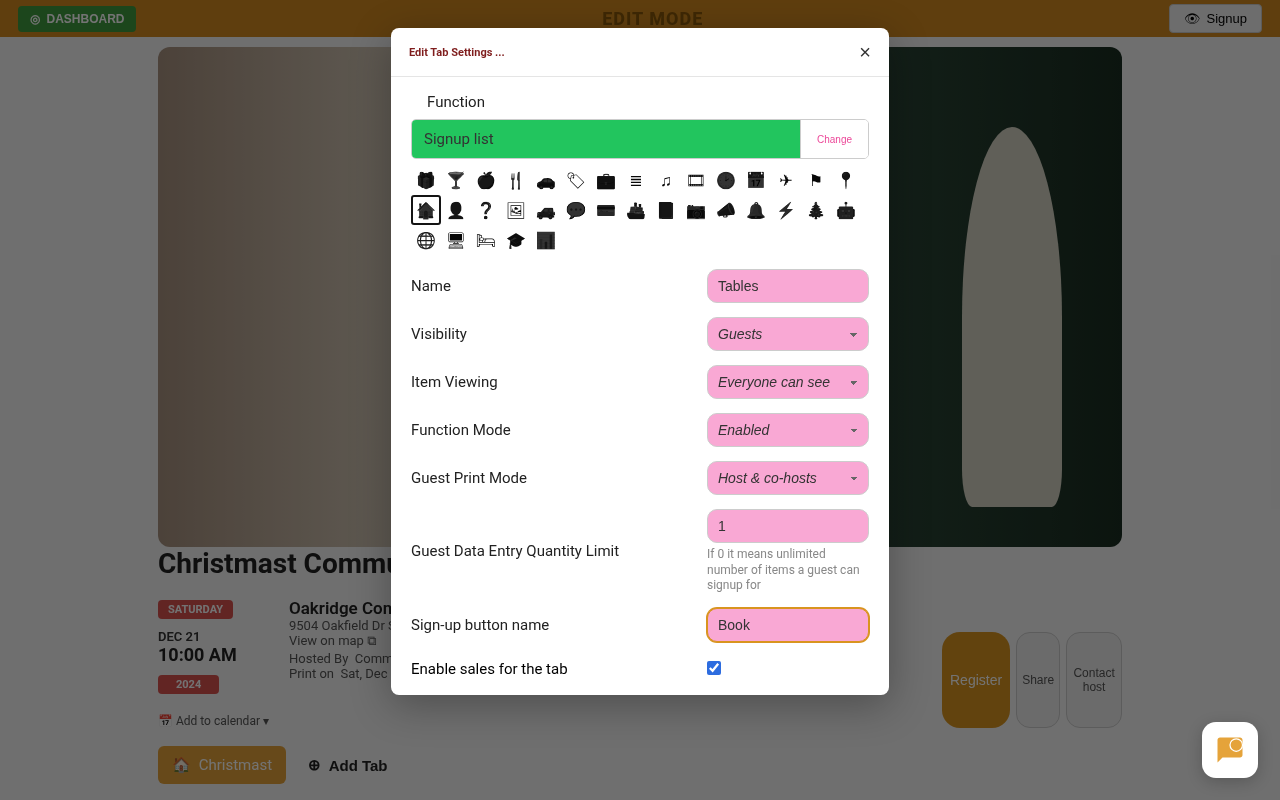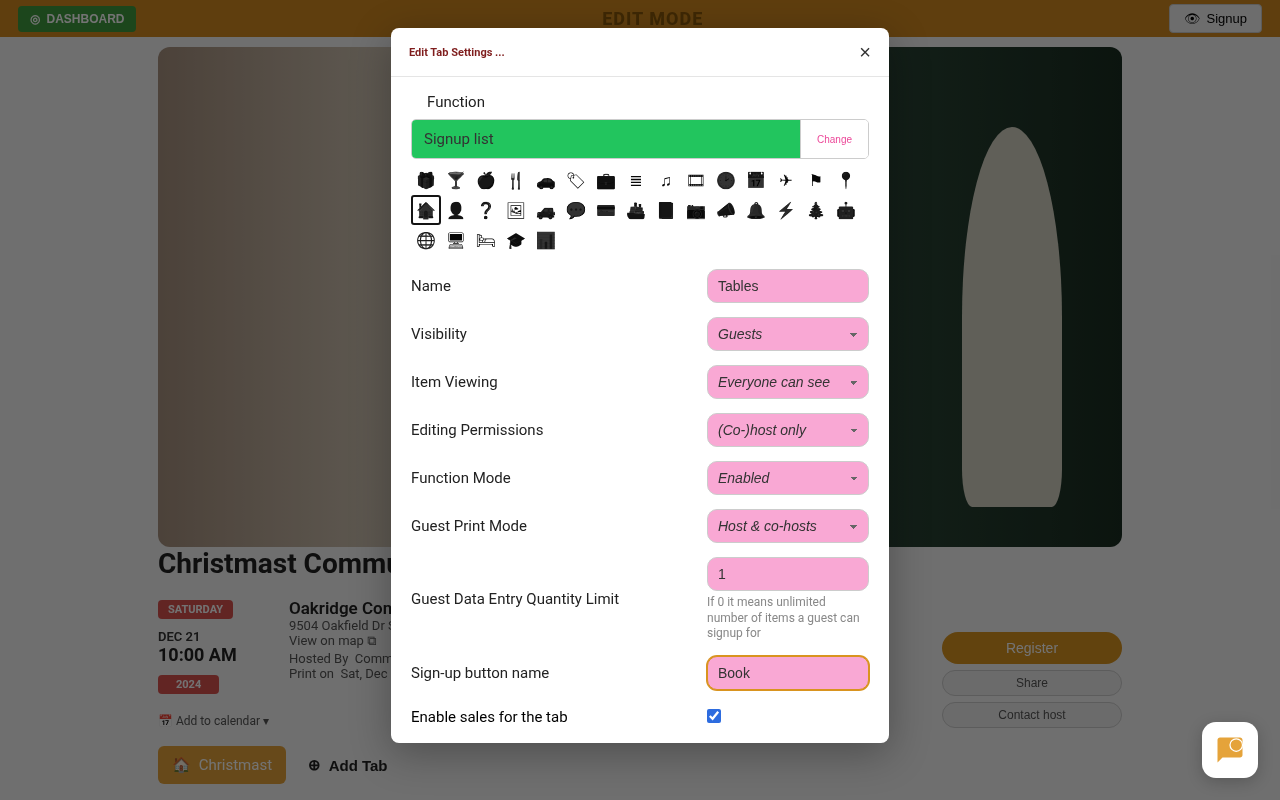--- a/index.html
+++ b/index.html
@@ -25,21 +25,21 @@
 .addcal { font-size: 12px; color:#555; margin-top:20px; white-space:nowrap;}
 
 .info-mid { flex: 1; }
 .event-title { font-size: 28px; font-weight: 700; color: #222; margin-bottom: 10px; }
 .venue { font-size: 17px; font-weight: 600; color: #222; }
 .addr { font-size: 13px; color: #555; }
 .map-link { font-size: 13px; color: #555; }
 .hosted { font-size: 13px; color: #555; margin-top: 2px;}
 .ends { font-size: 13px; color: #555; }
 
-.info-right { flex: 0 0 180px; display:flex; flex-direction:column; gap:6px; padding-top:34px;}
+.info-right { flex: 0 0 180px; display:flex; flex-direction:row; gap:6px; padding-top:34px;}
 .reg-btn { background: #d9941f; color: #fff; border: none; padding: 8px; border-radius: 18px; font-size: 14px; cursor:pointer;}
 .pill-btn { background: #eee; border: 1px solid #ccc; padding: 5px; border-radius: 14px; font-size: 12px; color:#555; cursor:pointer;}
 
 .tabs-row { display:flex; gap:12px; align-items:center; margin-top:18px;}
 .desc-tab { background:#e5a33a; color:#fff; padding:10px 14px; border-radius:6px; font-size:15px; display:flex; align-items:center; gap:8px; cursor:pointer;}
 .add-tab { background:transparent; border:none; font-size:15px; font-weight:600; display:flex; align-items:center; gap:8px; cursor:pointer; padding:10px; color:#222;}
 
 
 .overlay { position:absolute; inset:0; background:rgba(0,0,0,.55); }
 .modal { position:absolute; top:28px; left:50%; transform:translateX(-50%); width:498px; background:#fff; border-radius:8px; box-shadow:0 10px 40px rgba(0,0,0,.3); max-height:760px; overflow:hidden; display:flex; flex-direction:column;}
@@ -206,24 +206,20 @@
     <div class="field-row">
       <div class="fl">Visibility</div>
       <div class="fi"><select><option>Guests</option></select></div>
     </div>
 
     <div class="field-row">
       <div class="fl">Item Viewing</div>
       <div class="fi"><select><option>Everyone can see</option></select></div>
     </div>
 
-    <div class="field-row">
-      <div class="fl">Editing Permissions</div>
-      <div class="fi"><select><option>(Co-)host only</option></select></div>
-    </div>
 
     <div class="field-row">
       <div class="fl">Function Mode</div>
       <div class="fi"><select><option>Enabled</option></select></div>
     </div>
 
     <div class="field-row">
       <div class="fl">Guest Print Mode</div>
       <div class="fi"><select><option>Host &amp; co-hosts</option></select></div>
     </div>

